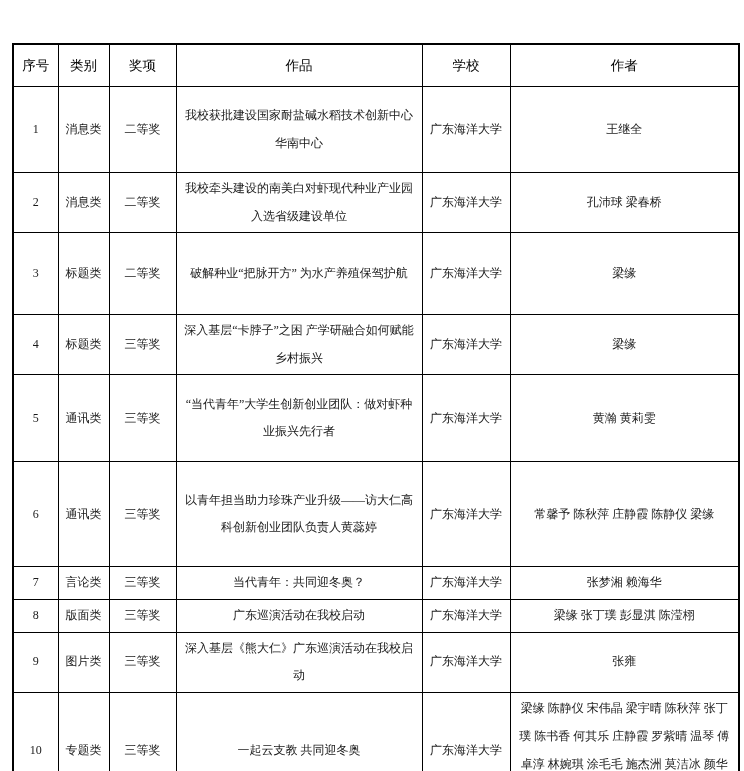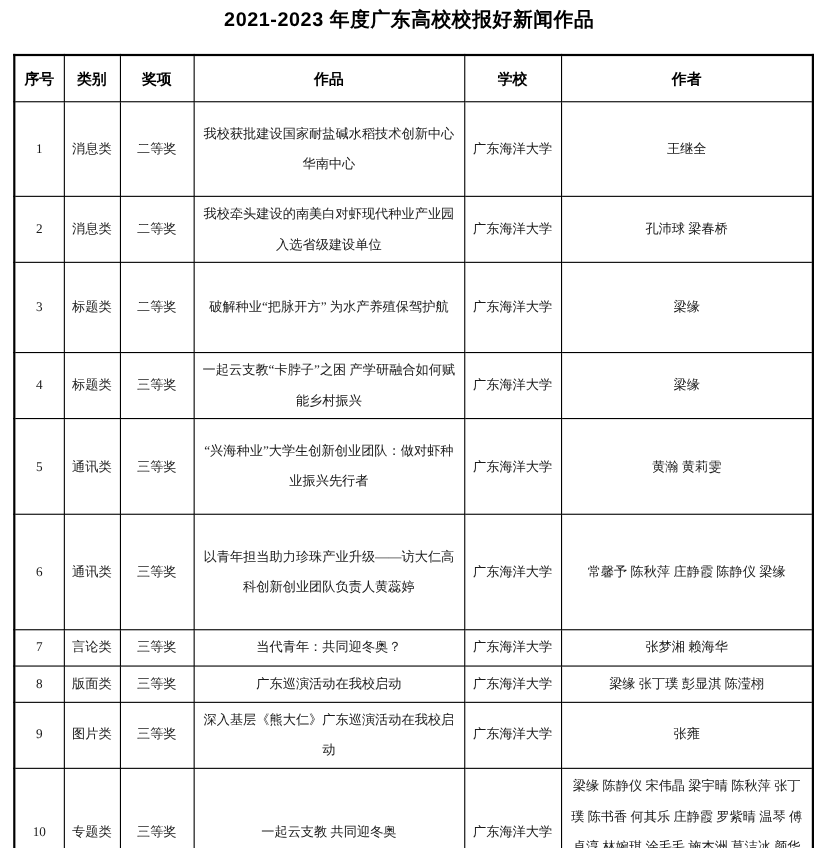--- a/index.html
+++ b/index.html
@@ -37,21 +37,21 @@
   }
   table.awards th, table.awards td {
     border: 1.5px solid #000000;
     text-align: center;
     vertical-align: middle;
     color: #1a1a1a;
     overflow: hidden;
   }
   table.awards th {
     font-family: "Liberation Sans", "DejaVu Sans", sans-serif;
-    font-weight: bold;
+    font-weight: normal;
     font-size: 13.5px;
     color: #000000;
     height: 37px;
     padding: 2px 2px;
   }
   table.awards td {
     font-size: 12px;
     line-height: 2.3;
     padding: 2px 6px;
   }
@@ -68,21 +68,20 @@
   }
   td.col-authors {
     padding: 2px 5px;
     line-height: 2.4;
   }
 </style>
 </head>
 <body>
 
 <div class="page">
-  <div class="doc-title">2021-2023 年度广东高校校报好新闻作品</div>
 
   <table class="awards">
     <colgroup>
         <col style="width: 45px;">
         <col style="width: 51px;">
         <col style="width: 67px;">
         <col style="width: 246px;">
         <col style="width: 88px;">
         <col style="width: 229px;">
       </colgroup>
@@ -118,29 +117,29 @@
           <td class="col-category">标题类</td>
           <td class="col-award">二等奖</td>
           <td class="col-work">破解种业“把脉开方”  为水产养殖保驾护航</td>
           <td class="col-school">广东海洋大学</td>
           <td class="col-authors">梁缘</td>
         </tr>
         <tr style="height: 57px;">
           <td class="col-no">4</td>
           <td class="col-category">标题类</td>
           <td class="col-award">三等奖</td>
-          <td class="col-work">一起云支教“卡脖子”之困 产学研融合如何赋能乡村振兴</td>
+          <td class="col-work">深入基层“卡脖子”之困 产学研融合如何赋能乡村振兴</td>
           <td class="col-school">广东海洋大学</td>
           <td class="col-authors">梁缘</td>
         </tr>
         <tr style="height: 87px;">
           <td class="col-no">5</td>
           <td class="col-category">通讯类</td>
           <td class="col-award">三等奖</td>
-          <td class="col-work">“兴海种业”大学生创新创业团队：做对虾种业振兴先行者</td>
+          <td class="col-work">“当代青年”大学生创新创业团队：做对虾种业振兴先行者</td>
           <td class="col-school">广东海洋大学</td>
           <td class="col-authors">黄瀚 黄莉雯</td>
         </tr>
         <tr style="height: 105px;">
           <td class="col-no">6</td>
           <td class="col-category">通讯类</td>
           <td class="col-award">三等奖</td>
           <td class="col-work">以青年担当助力珍珠产业升级——访大仁高科创新创业团队负责人黄蕊婷</td>
           <td class="col-school">广东海洋大学</td>
           <td class="col-authors">常馨予 陈秋萍 庄静霞 陈静仪 梁缘</td>

